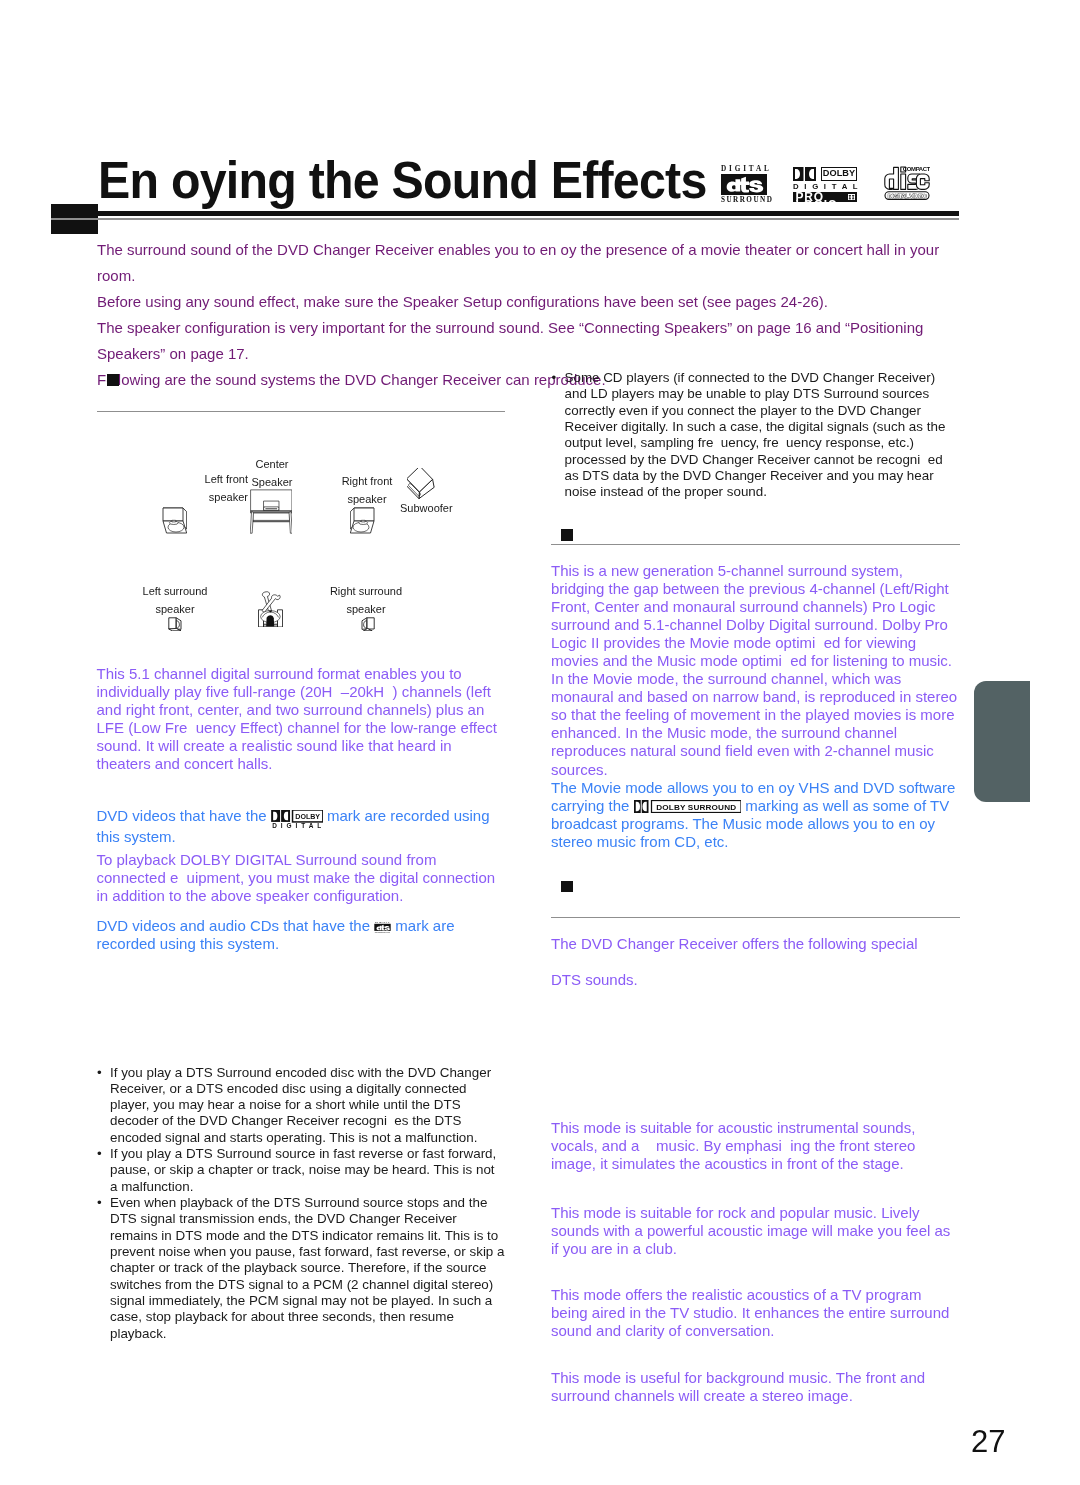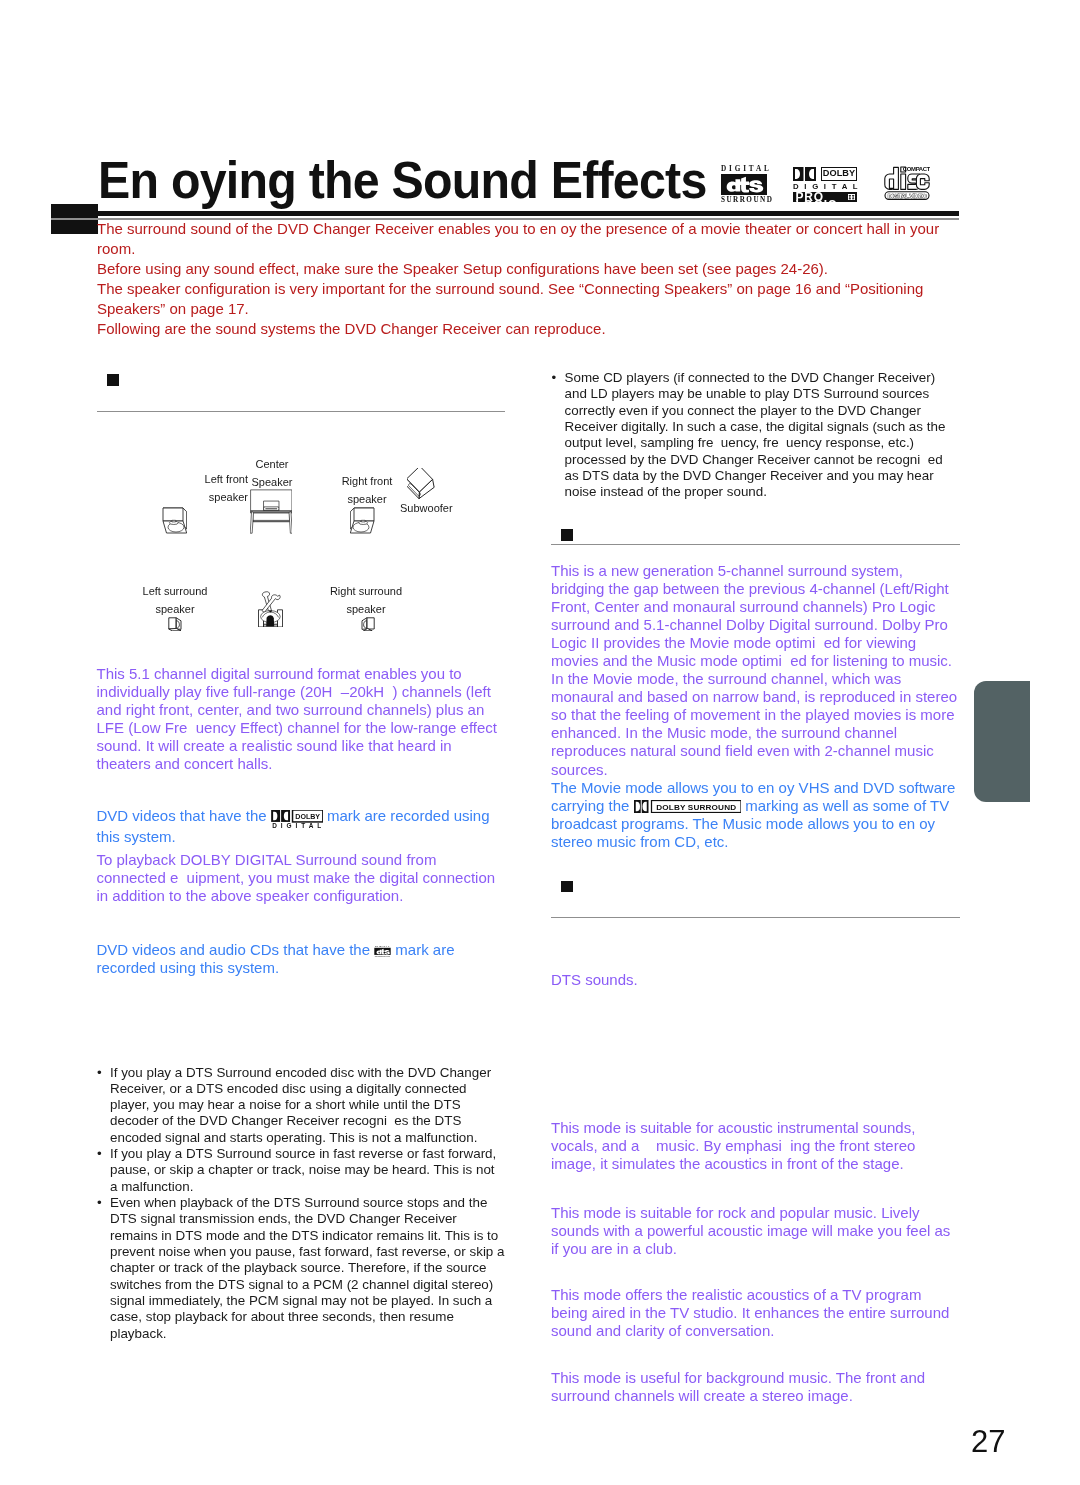--- a/index.html
+++ b/index.html
@@ -11,21 +11,21 @@
 
   
   .title{position:absolute;left:98px;top:112px;font-size:51.5px;font-weight:bold;
          letter-spacing:-0.8px;line-height:1;white-space:nowrap;color:#111;
          transform-origin:0 0;transform:scaleX(0.938);}
   .hdr-block{position:absolute;left:51px;top:161px;width:47px;height:30px;background:#111;}
   .rule-thick{position:absolute;left:51px;top:168px;width:908px;height:4.5px;background:#111;}
   .rule-thin{position:absolute;left:51px;top:175px;width:908px;height:1.8px;background:#8f8f8f;}
 
   
-  .intro{position:absolute;left:97px;top:176px;width:852px;font-size:15px;line-height:20px;color:#b91c1c;}
+  .intro{position:absolute;left:97px;top:194px;width:852px;font-size:15px;line-height:26px;color:#701a75;}
   .intro p{margin:0;}
 
   
   .sq{position:absolute;width:12px;height:11.5px;background:#111;}
   .hr{position:absolute;height:1.2px;background:#8f8f8f;}
   .abs{position:absolute;}
   p.b{margin:0;font-size:15px;line-height:18.05px;color:#8b5cf6;white-space:pre-wrap;}
   .b{font-size:15px;line-height:18.05px;color:#3b82f6;}
   .bul{position:relative;padding-left:13px;font-size:13.4px;line-height:16.32px;color:#1b1b1b;white-space:pre-wrap;}
   .bul>i{position:absolute;left:0;top:0;font-style:normal;}
@@ -257,21 +257,21 @@
       <path d="M68 7h-5a12 17 0 0 0 0 34h5z" fill="#fff"></path>
       <rect x="36" y="0" width="4" height="48" fill="#fff"></rect>
       <rect x="86" y="0" width="122" height="48" fill="none" stroke="#111" stroke-width="6"></rect>
       <text x="147" y="36" font-family="Liberation Sans, sans-serif" font-size="32" font-weight="bold" fill="#111" text-anchor="middle" textLength="100" lengthAdjust="spacingAndGlyphs">DOLBY</text>
       <text x="4" y="72" font-family="Liberation Sans, sans-serif" font-size="26" font-weight="bold" fill="#111" letter-spacing="3" textLength="200" lengthAdjust="spacing">D I G I T A L</text>
     </svg></span><span> mark are recorded using this system.</span>
   </div>
 
   <p class="b abs" style="left:96.5px;top:808px;width:412px">To playback DOLBY DIGITAL Surround sound from connected e  uipment, you must make the digital connection in addition to the above speaker configuration.</p>
 
-  <div class="b abs" style="left:96.5px;top:898px;width:412px">
+  <div class="b abs" style="left:96.5px;top:874px;width:412px">
     <span>DVD videos and audio CDs that have the </span><span class="ilogo-dts"><svg width="17" height="13" viewBox="0 0 110 84">
       <text x="55" y="15" font-family="Liberation Serif, serif" font-size="15" font-weight="bold" fill="#111" text-anchor="middle" letter-spacing="3.6" textLength="100" lengthAdjust="spacingAndGlyphs">DIGITAL</text>
       <rect x="2" y="18" width="106" height="46" fill="#111"></rect>
       <g fill="#fff" transform="translate(9,21) scale(0.52,0.52)">
         <path d="M14 52c0-14 11-24 26-24 6 0 11 2 14 4V18h22v56H54v-4c-4 3-9 5-15 5-15 0-25-9-25-21zm24 2c0 6 4 10 10 10 3 0 6-1 6-3V49c-1-2-3-4-7-4-5 0-9 4-9 9z"></path>
         <path d="M80 15l22-9v22h14v16h-14v16c0 4 2 6 6 6h8v11c-4 2-9 2-14 2-14 0-22-6-22-18V44h-8V28h8z"></path>
         <path d="M117 58h21c1 5 5 8 11 8 5 0 8-2 8-5 0-9-40-2-40-21 0-11 14-17 30-17 17 0 28 7 29 18h-21c-1-4-4-6-8-6-4 0-7 1-7 4 0 7 41 0 41 21 0 12-14 18-32 18-19 0-32-7-32-20z"></path>
       </g>
       <text x="55" y="80" font-family="Liberation Serif, serif" font-size="15" font-weight="bold" fill="#111" text-anchor="middle" letter-spacing="2.4" textLength="100" lengthAdjust="spacingAndGlyphs">SURROUND</text>
     </svg></span><span> mark are recorded using this system.</span>
@@ -302,20 +302,21 @@
       <rect x="27" y="0" width="4" height="52" fill="#fff"></rect>
       <rect x="70" y="2" width="358" height="48" fill="none" stroke="#111" stroke-width="5"></rect>
       <text x="249" y="38" font-family="Liberation Sans, sans-serif" font-size="32" font-weight="bold" fill="#111" text-anchor="middle" letter-spacing="0.6" textLength="320" lengthAdjust="spacingAndGlyphs">DOLBY SURROUND</text>
     </svg></span><span> marking as well as some of TV broadcast programs. The Music mode allows you to en oy stereo music from CD, etc.</span>
   </div>
 
   <div class="sq" style="left:561px;top:837.5px"></div>
   <div class="abs" style="left:584px;top:838px;font-size:17px;font-weight:bold;color:#111"></div>
   <div class="hr" style="left:551px;top:873.8px;width:409px"></div>
 
+  <p class="b abs" style="left:551px;top:891.5px;width:415px">The DVD Changer Receiver offers the following special</p>
   <p class="b abs" style="left:551px;top:927.5px;width:415px">DTS sounds.</p>
   <p class="b abs" style="left:551px;top:1076px;width:407px">This mode is suitable for acoustic instrumental sounds, vocals, and a    music. By emphasi  ing the front stereo image, it simulates the acoustics in front of the stage.</p>
   <p class="b abs" style="left:551px;top:1160.5px;width:407px">This mode is suitable for rock and popular music. Lively sounds with a powerful acoustic image will make you feel as if you are in a club.</p>
   <p class="b abs" style="left:551px;top:1243px;width:407px">This mode offers the realistic acoustics of a TV program being aired in the TV studio. It enhances the entire surround sound and clarity of conversation.</p>
   <p class="b abs" style="left:551px;top:1325.8px;width:407px">This mode is useful for background music. The front and surround channels will create a stereo image.</p>
 
   <div class="tab"></div>
   <div class="pgno">27</div>
 
 </div>

